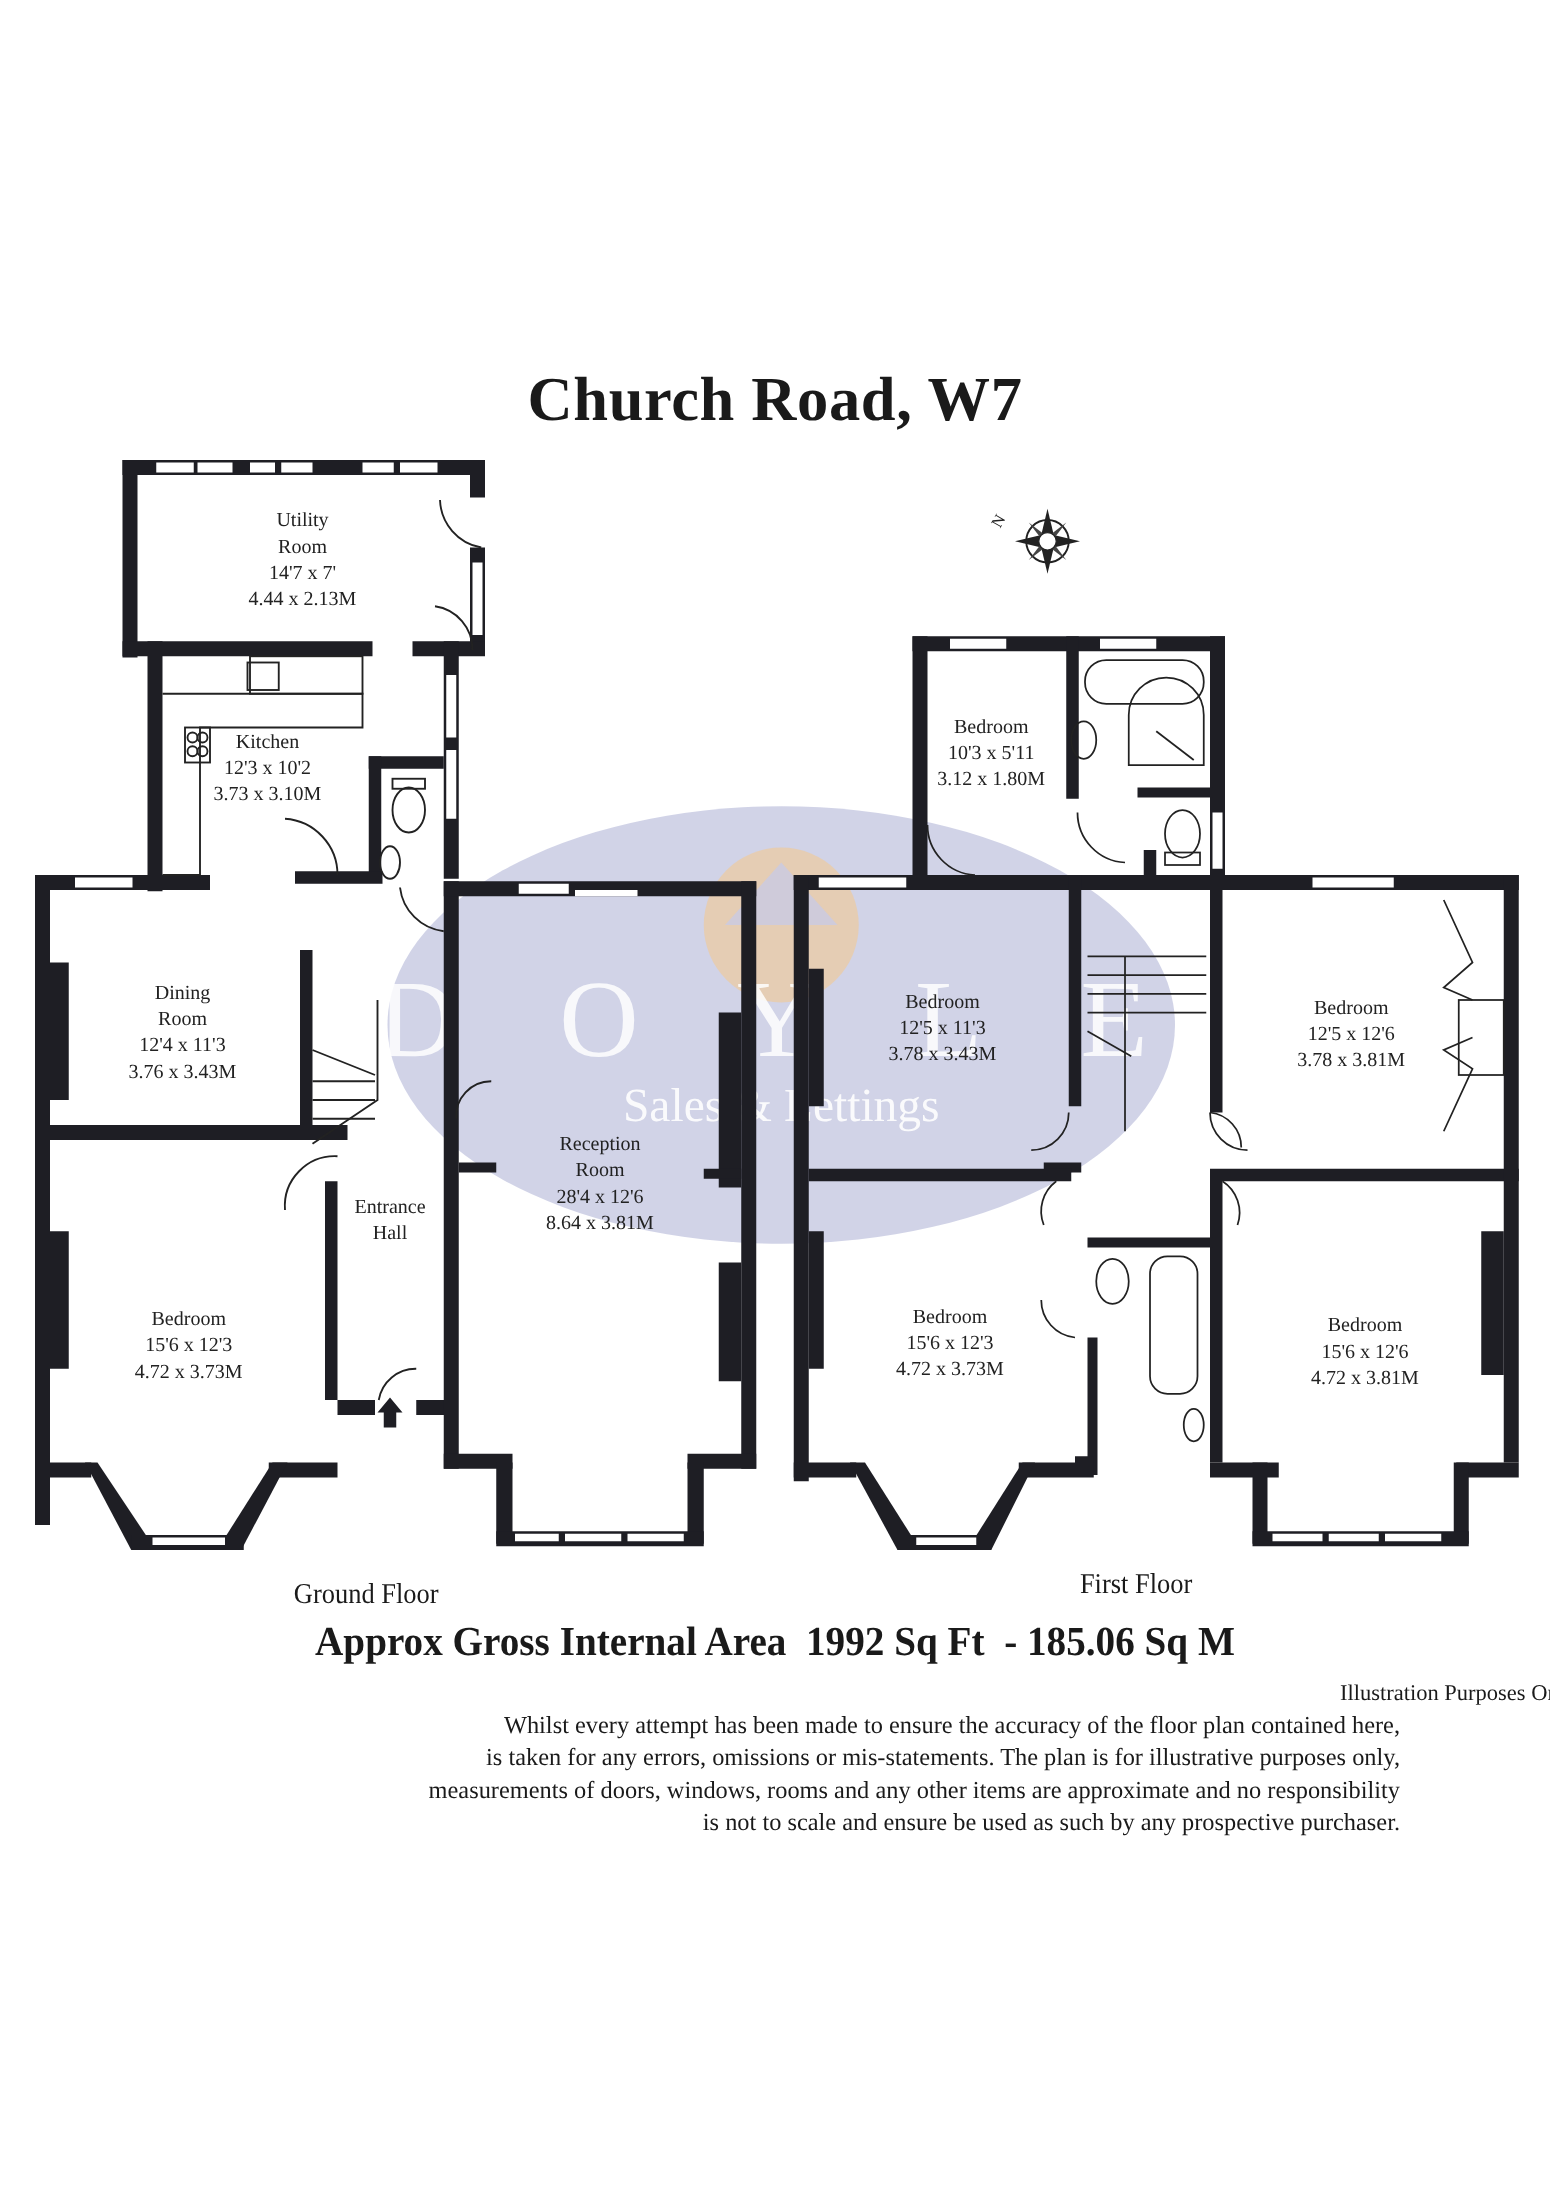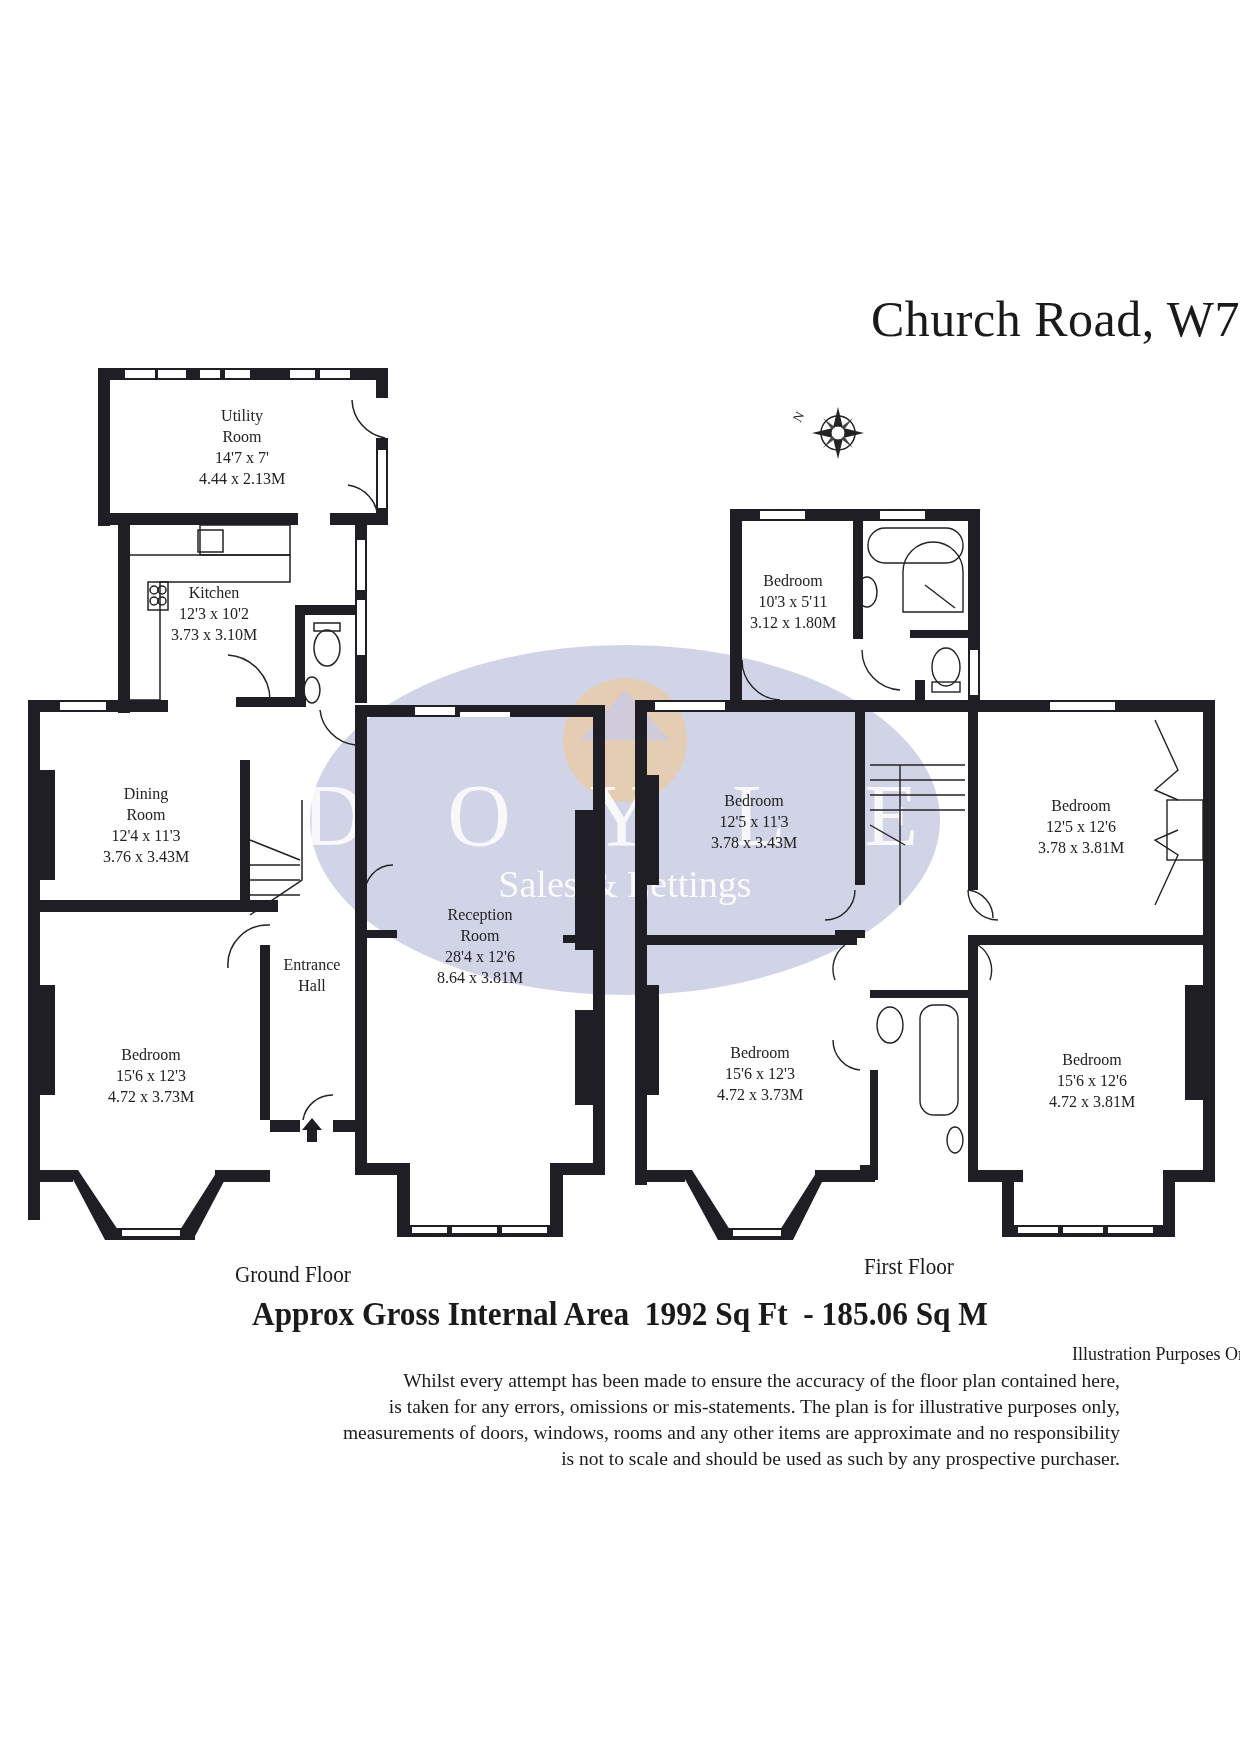--- a/index.html
+++ b/index.html
@@ -1,17 +1,17 @@
 <!DOCTYPE html>
 <html><head>
 <meta charset="utf-8">
 <style>
   html, body { margin: 0; padding: 0; background: #ffffff; }
   body { width: 1240px; height: 1754px; position: relative; overflow: hidden; font-family: "Liberation Serif", "DejaVu Serif", serif; color: #1a1a1a; }
-  .title { position: absolute; left: 0; width: 1240px; top: 290px; text-align: right; font-size: 50px; font-weight: normal; letter-spacing: 0.5px; }
+  .title { position: absolute; left: 0; width: 1240px; top: 290px; text-align: center; font-size: 50px; font-weight: bold; letter-spacing: 0.5px; }
   svg.plan { position: absolute; left: 0; top: 0; }
   .floor-label { position: absolute; font-size: 23px; transform: scaleX(0.92); }
   .area { position: absolute; left: 0; width: 1240px; top: 1296px; text-align: center; font-size: 33px; font-weight: bold; transform: scaleX(0.95); }
   .purposes { position: absolute; left: 0; width: 1240px; top: 1344px; text-align: right; font-size: 18px; padding-left: 21px; }
   .disclaimer { position: absolute; left: 120px; width: 1000px; top: 1368px; text-align: right; font-size: 19.5px; line-height: 26px; }
   .room-label text { font-family: "Liberation Serif", serif; font-size: 16px; fill: #222; }
   .wm-text { font-family: "Liberation Serif", serif; }
 </style>
 </head>
 <body>
@@ -269,14 +269,14 @@
 
 <div class="floor-label" style="left:230px; top:1262px;">Ground Floor</div>
 <div class="floor-label" style="left:860px; top:1254px;">First Floor</div>
 
 <div class="area" style="white-space:pre;">Approx Gross Internal Area  1992 Sq Ft  - 185.06 Sq M</div>
 <div class="purposes">Illustration Purposes Only</div>
 <div class="disclaimer">
   <div>Whilst every attempt has been made to ensure the accuracy of the floor plan contained here,</div>
   <div>is taken for any errors, omissions or mis-statements. The plan is for illustrative purposes only,</div>
   <div>measurements of doors, windows, rooms and any other items are approximate and no responsibility</div>
-  <div>is not to scale and should be used as such by any prospective purchaser.</div>
+  <div>is not to scale and ensure be used as such by any prospective purchaser.</div>
 </div>
 
 </body></html>

